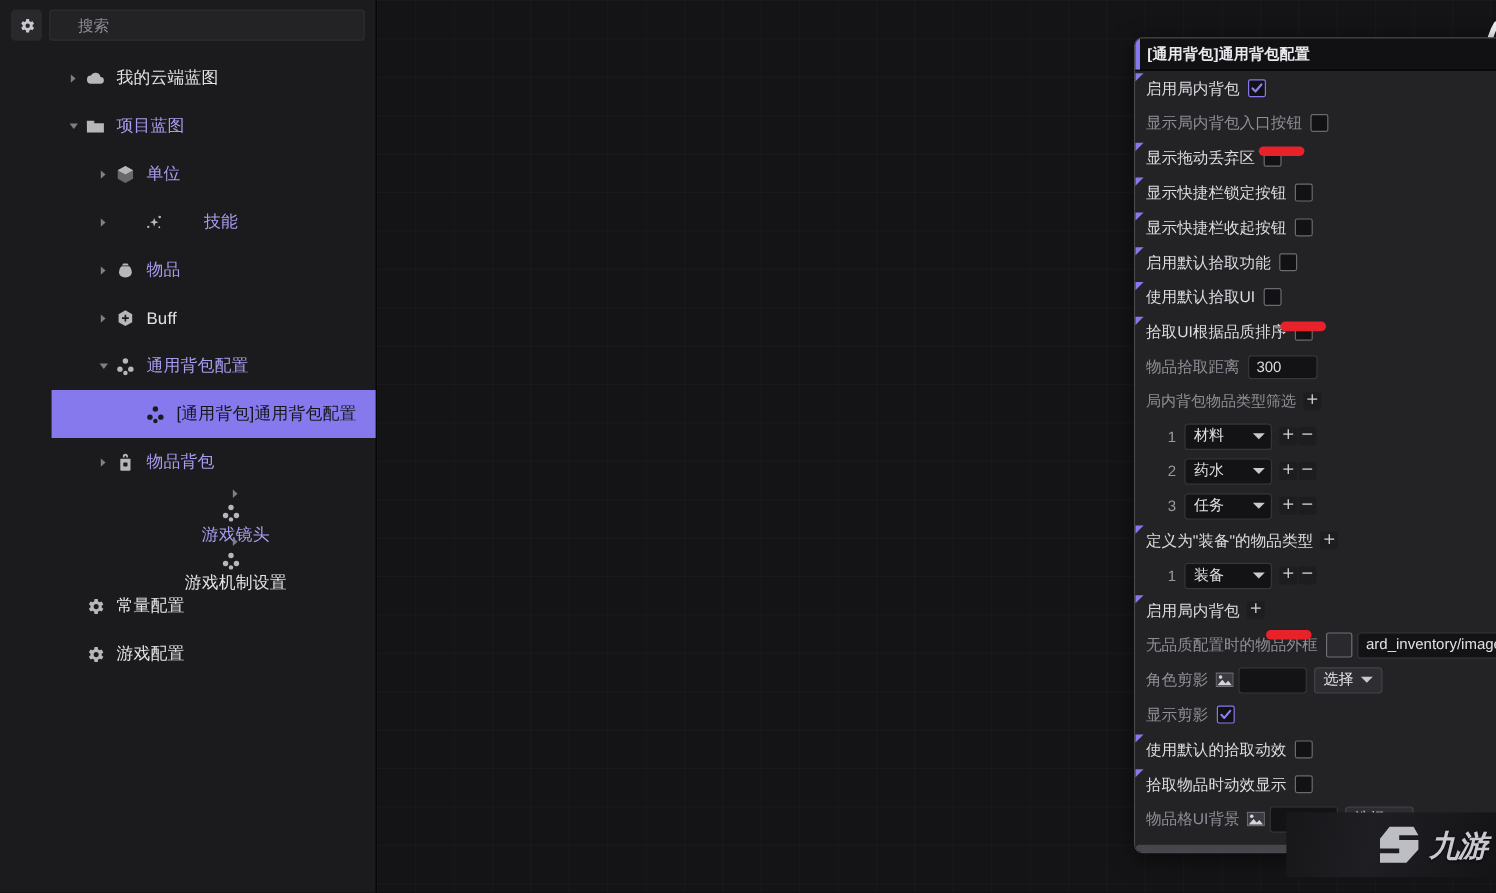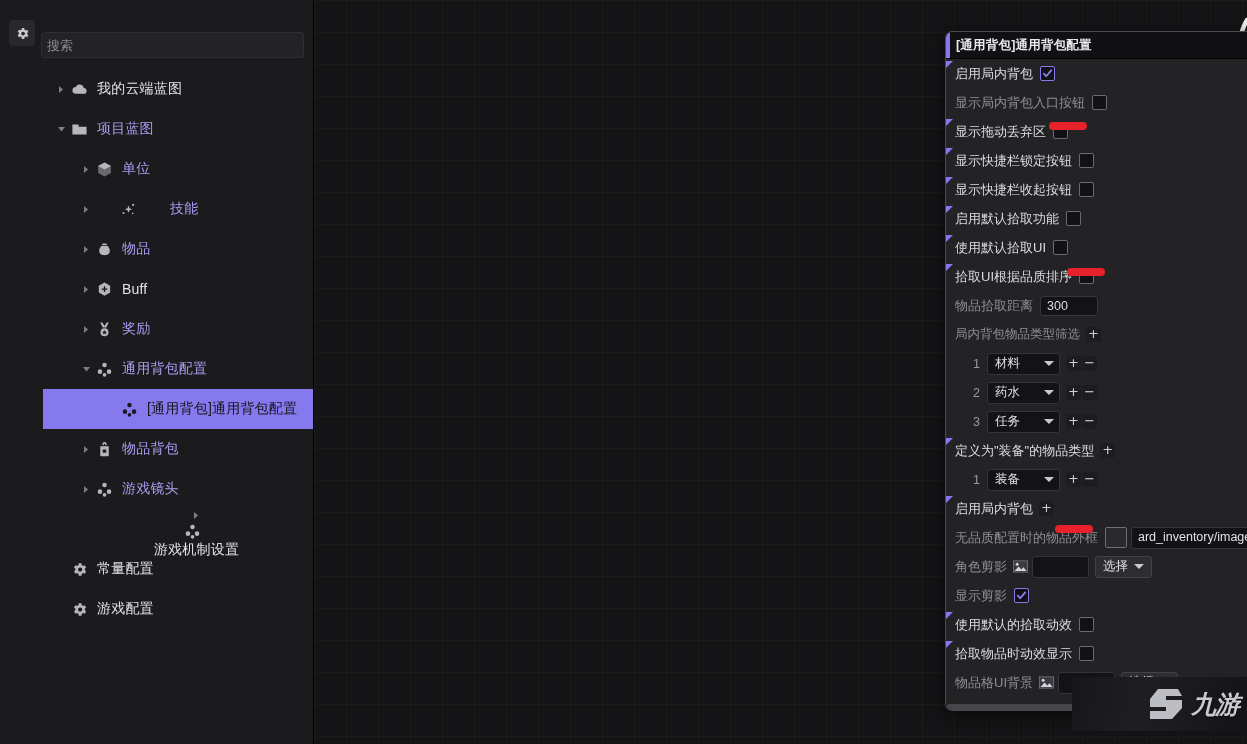--- a/index.html
+++ b/index.html
@@ -17,22 +17,22 @@
     background:#1b1b1d; border-right:1px solid #000;
   }
   #search-row{ display:flex; align-items:center; gap:6px; padding:8px 9px 7px 9px; }
   #gear-btn{
     width:26px; height:26px; border-radius:4px; background:#29292c;
     display:flex; align-items:center; justify-content:center; flex:0 0 auto;
     cursor:pointer;
   }
   #search-input{
     flex:1 1 auto; height:26px; background:#232326; border:1px solid #2e2e32;
-    border-radius:3px; color:#d8d8dc; font-size:13px; padding:0 5px;
-    outline:none; font-family:inherit;margin-top:24px;
+    border-radius:3px; color:#d8d8dc; font-size:13px; padding:0 23px;
+    outline:none; font-family:inherit;
   }
   #search-input::placeholder{ color:#8d8d93; }
 
   #tree{ padding-top:4px;padding-left:43px; }
   .tree-row{
     position:relative; display:flex; align-items:center; height:40px;
     cursor:pointer; user-select:none;
   }
   .tree-row.selected{ background:#8579ed; }
   .twisty{
@@ -272,35 +272,20 @@
           <div class="node-ico">
             <svg width="17" height="17" viewBox="0 0 24 24">
               <path fill="#b6b6bd" d="M12 2.2l8 4.6v9.4l-8 4.6-8-4.6V6.8z"></path>
               <path fill="#1b1b1d" d="M11 7.5h2v3h3v2h-3v3h-2v-3H8v-2h3z"></path>
             </svg>
           </div>
           <div class="node-label c-white">Buff</div>
         </div>
         <div class="tree-row" style="padding-left: 37px;">
           <div class="twisty">
-            <svg width="8" height="9" viewBox="0 0 8 9">
-              <path fill="#7e7e88" d="M2 1l4 3.5L2 8z"></path>
-            </svg>
-          </div>
-          <div class="node-ico">
-            <svg width="17" height="17" viewBox="0 0 24 24">
-              <path fill="#b6b6bd" d="M6 2l3.5 7h5L18 2h-3l-3 5-3-5z"></path>
-              <circle cx="12" cy="16" r="5.6" fill="#b6b6bd"></circle>
-              <path fill="#1b1b1d" d="M12 12.6l1 2.2 2.4.2-1.8 1.6.6 2.3-2.2-1.3-2.2 1.3.6-2.3L8.6 15l2.4-.2z"></path>
-            </svg>
-          </div>
-          <div class="node-label c-lav">奖励</div>
-        </div>
-        <div class="tree-row" style="padding-left: 37px;">
-          <div class="twisty">
             <svg width="9" height="8" viewBox="0 0 9 8">
               <path fill="#7e7e88" d="M1 2h7L4.5 6.5z"></path>
             </svg>
           </div>
           <div class="node-ico">
             <svg width="17" height="17" viewBox="0 0 24 24">
               <circle cx="12" cy="5.5" r="3.2" fill="#b6b6bd"></circle>
               <circle cx="5.6" cy="15" r="3.2" fill="#b6b6bd"></circle>
               <circle cx="18.4" cy="15" r="3.2" fill="#b6b6bd"></circle>
               <circle cx="12" cy="19.5" r="2.6" fill="#b6b6bd"></circle>
@@ -328,21 +313,21 @@
           </div>
           <div class="node-ico">
             <svg width="17" height="17" viewBox="0 0 24 24">
               <path fill="#b6b6bd" d="M9 4.5a3 3 0 016 0V6h-2V4.8a1 1 0 00-2 0V6H9z"></path>
               <path fill="#b6b6bd" d="M6 7.5h12V20a1.5 1.5 0 01-1.5 1.5h-9A1.5 1.5 0 016 20z"></path>
               <rect x="9.5" y="12" width="5" height="4.5" rx="1" fill="#1b1b1d"></rect>
             </svg>
           </div>
           <div class="node-label c-lav">物品背包</div>
         </div>
-        <div class="tree-row" style="padding-left: 37px;">
+        <div class="tree-row" style="padding-left: 37px; flex-direction: column;">
           <div class="twisty">
             <svg width="8" height="9" viewBox="0 0 8 9">
               <path fill="#7e7e88" d="M2 1l4 3.5L2 8z"></path>
             </svg>
           </div>
           <div class="node-ico">
             <svg width="17" height="17" viewBox="0 0 24 24">
               <circle cx="12" cy="5.5" r="3.2" fill="#b6b6bd"></circle>
               <circle cx="5.6" cy="15" r="3.2" fill="#b6b6bd"></circle>
               <circle cx="18.4" cy="15" r="3.2" fill="#b6b6bd"></circle>

